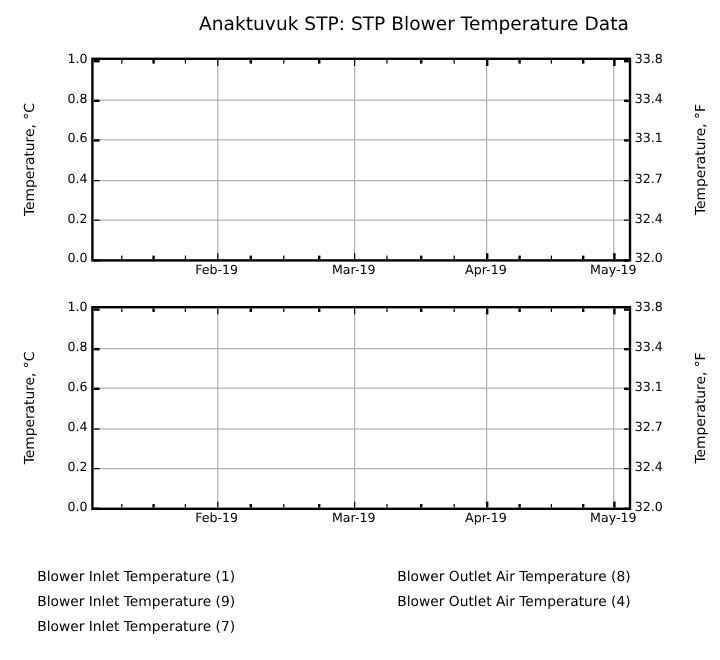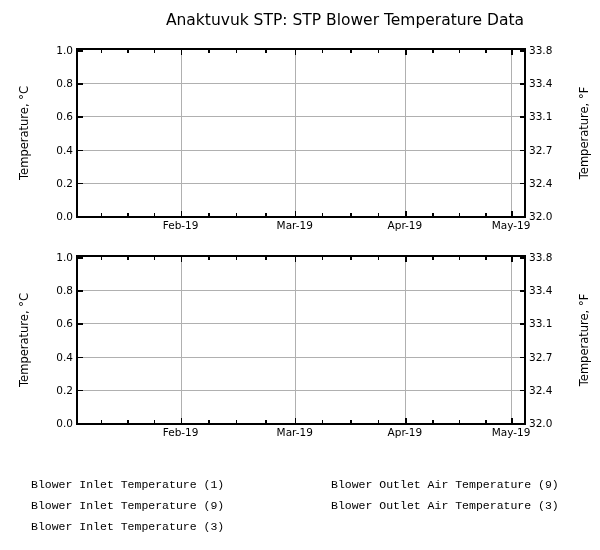--- a/index.html
+++ b/index.html
@@ -151,24 +151,23 @@
     height: 72px;
   }
   .legend-col {
     position: absolute;
     top: 0;
   }
   #legend-col-left  { left: 31px; }
   #legend-col-right { left: 331px; }
   .legend-entry {
     display: flex;
-    align-items: flex-end;
+    align-items: center;
     height: 21px;
     white-space: nowrap;
-    font-family: Liberation Mono, monospace;
   }
   .legend-swatch {
     display: inline-block;
     width: 0;
     height: 0;
     margin: 0;
   }
   .legend-label {
     font-size: 11.5px;
     line-height: 13px;
@@ -357,28 +356,28 @@
       <div class="legend-entry">
         <span class="legend-swatch"></span>
         <span class="legend-label">Blower Inlet Temperature (1)</span>
       </div>
       <div class="legend-entry">
         <span class="legend-swatch"></span>
         <span class="legend-label">Blower Inlet Temperature (9)</span>
       </div>
       <div class="legend-entry">
         <span class="legend-swatch"></span>
-        <span class="legend-label">Blower Inlet Temperature (3)</span>
+        <span class="legend-label">Blower Inlet Temperature (7)</span>
       </div>
     </div>
     <div class="legend-col" id="legend-col-right">
       <div class="legend-entry">
         <span class="legend-swatch"></span>
-        <span class="legend-label">Blower Outlet Air Temperature (9)</span>
-      </div>
-      <div class="legend-entry">
-        <span class="legend-swatch"></span>
-        <span class="legend-label">Blower Outlet Air Temperature (3)</span>
+        <span class="legend-label">Blower Outlet Air Temperature (8)</span>
+      </div>
+      <div class="legend-entry">
+        <span class="legend-swatch"></span>
+        <span class="legend-label">Blower Outlet Air Temperature (4)</span>
       </div>
     </div>
   </div>
 
 </div>
 
 </body></html>

